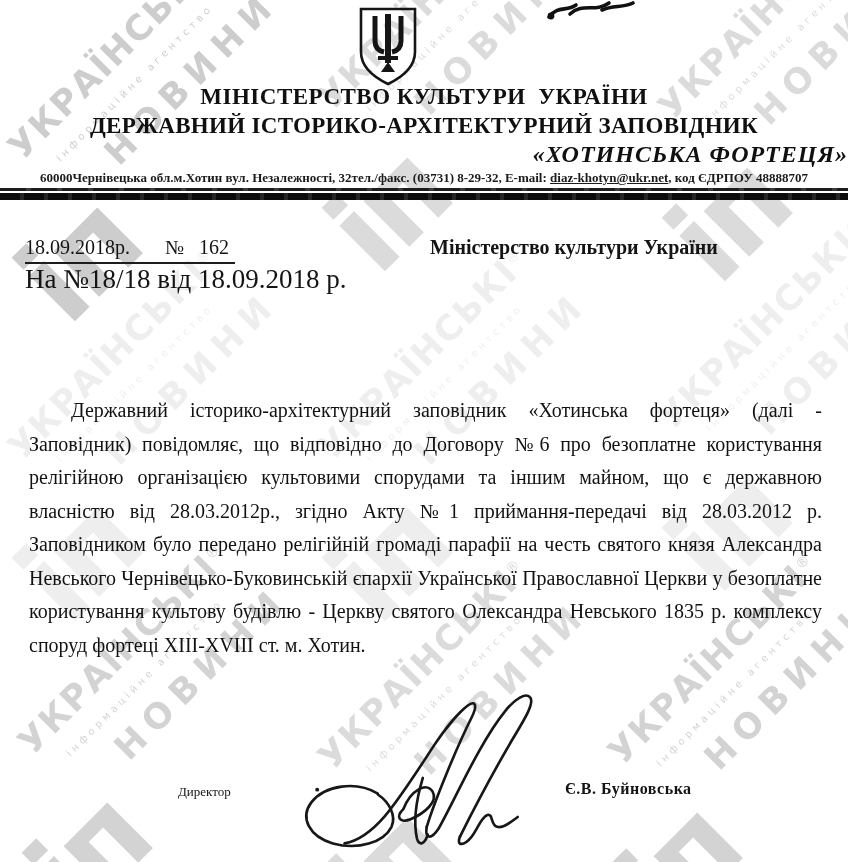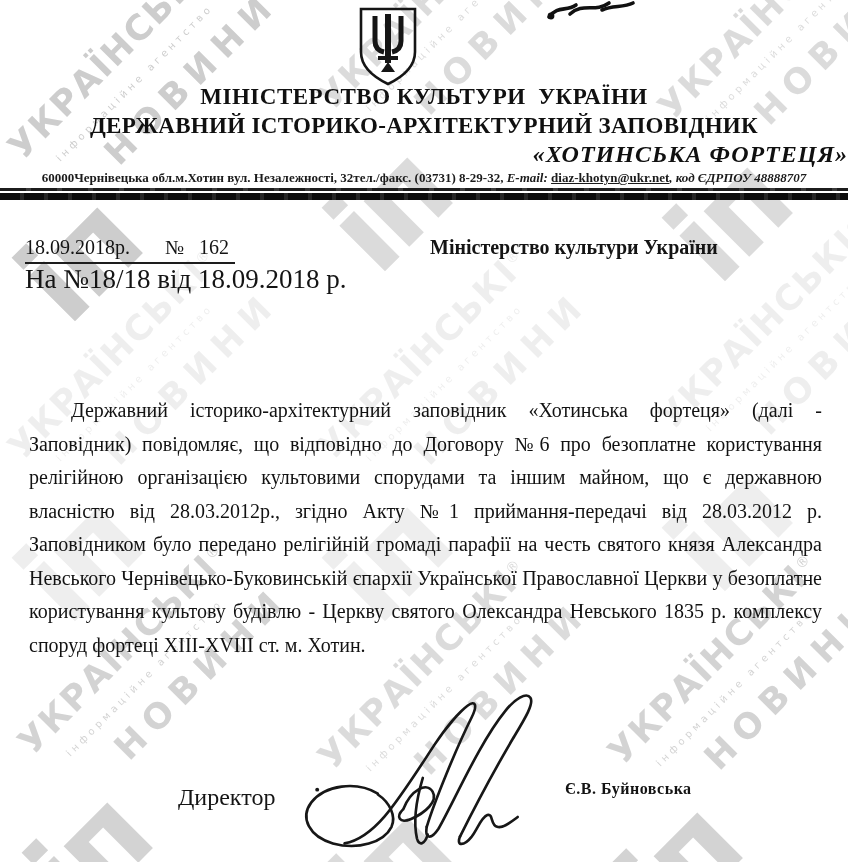--- a/index.html
+++ b/index.html
@@ -19,35 +19,35 @@
   .wm .wm-sub{position:absolute;left:118px;top:56px;font-size:10px;letter-spacing:4px;white-space:nowrap;}
   .wm .wm-l2{position:absolute;left:156px;top:78px;font-size:35px;font-weight:700;letter-spacing:9px;white-space:nowrap;}
   .wm.op-a{opacity:.78;} .wm.op-b{opacity:.55;} .wm.op-c{opacity:.32;color:#cccccc;} .wm.op-d{opacity:.68;}
   
   .emblem{position:absolute;left:357px;top:6px;width:62px;height:80px;z-index:1;}
   .h-line{position:absolute;left:0;width:848px;text-align:center;font-weight:bold;color:#101010;z-index:1;}
   .h-ministry{top:84px;font-size:23px;white-space:pre;letter-spacing:.5px;}
   .h-org{top:113px;font-size:23px;letter-spacing:.3px;}
   .h-fortress{top:141px;font-size:24px;font-style:italic;letter-spacing:1px;text-align:right;}
   .h-address{position:absolute;left:0;top:170px;width:848px;text-align:center;font-size:13px;font-weight:bold;color:#1b1b1b;white-space:nowrap;z-index:1;}
-  .addr-it{font-style:italic;}
+  .addr-it{}
   .addr-email{text-decoration:underline;}
   .divider{position:absolute;left:0;top:188px;width:848px;z-index:1;}
   .divider .bar1{height:3px;background:repeating-linear-gradient(90deg,#1c1c1c 0 26px,#3a3a3a 26px 31px);}
   .divider .gap{height:2px;background:#fff;}
   .divider .bar2{height:7px;background:repeating-linear-gradient(90deg,#0c0c0c 0 20px,#262626 20px 24px);}
   
   .ref-date{position:absolute;left:25px;top:236px;font-size:20px;white-space:pre;border-bottom:2px solid #1d1d1d;padding:0 6px 3px 0;z-index:1;}
   .ref-reply{position:absolute;left:25px;top:264px;font-size:27px;z-index:1;}
   .addressee{position:absolute;left:430px;top:236px;font-size:20px;font-weight:bold;z-index:1;}
   
   .body-text{position:absolute;left:25px;top:390px;width:801px;font-size:20px;line-height:33.5px;text-align:justify;z-index:1;color:#121212;}
   .body-text p{margin:4px;text-indent:42px;}
   
-  .sig-title{position:absolute;left:178px;top:784px;font-size:24px;z-index:2;}
+  .sig-title{position:absolute;left:178px;top:784px;font-size:13px;z-index:2;}
   .sig-name{position:absolute;left:565px;top:780px;font-size:16px;font-weight:600;letter-spacing:.5px;z-index:2;}
   .sig-svg{position:absolute;left:285px;top:684px;z-index:2;}
   .pen-mark{position:absolute;left:545px;top:0;z-index:2;}
 </style>
 </head>
 <body>
 
 <div class="page">
 
   <div class="wm op-a" style="left:-40px;top:30px;">

